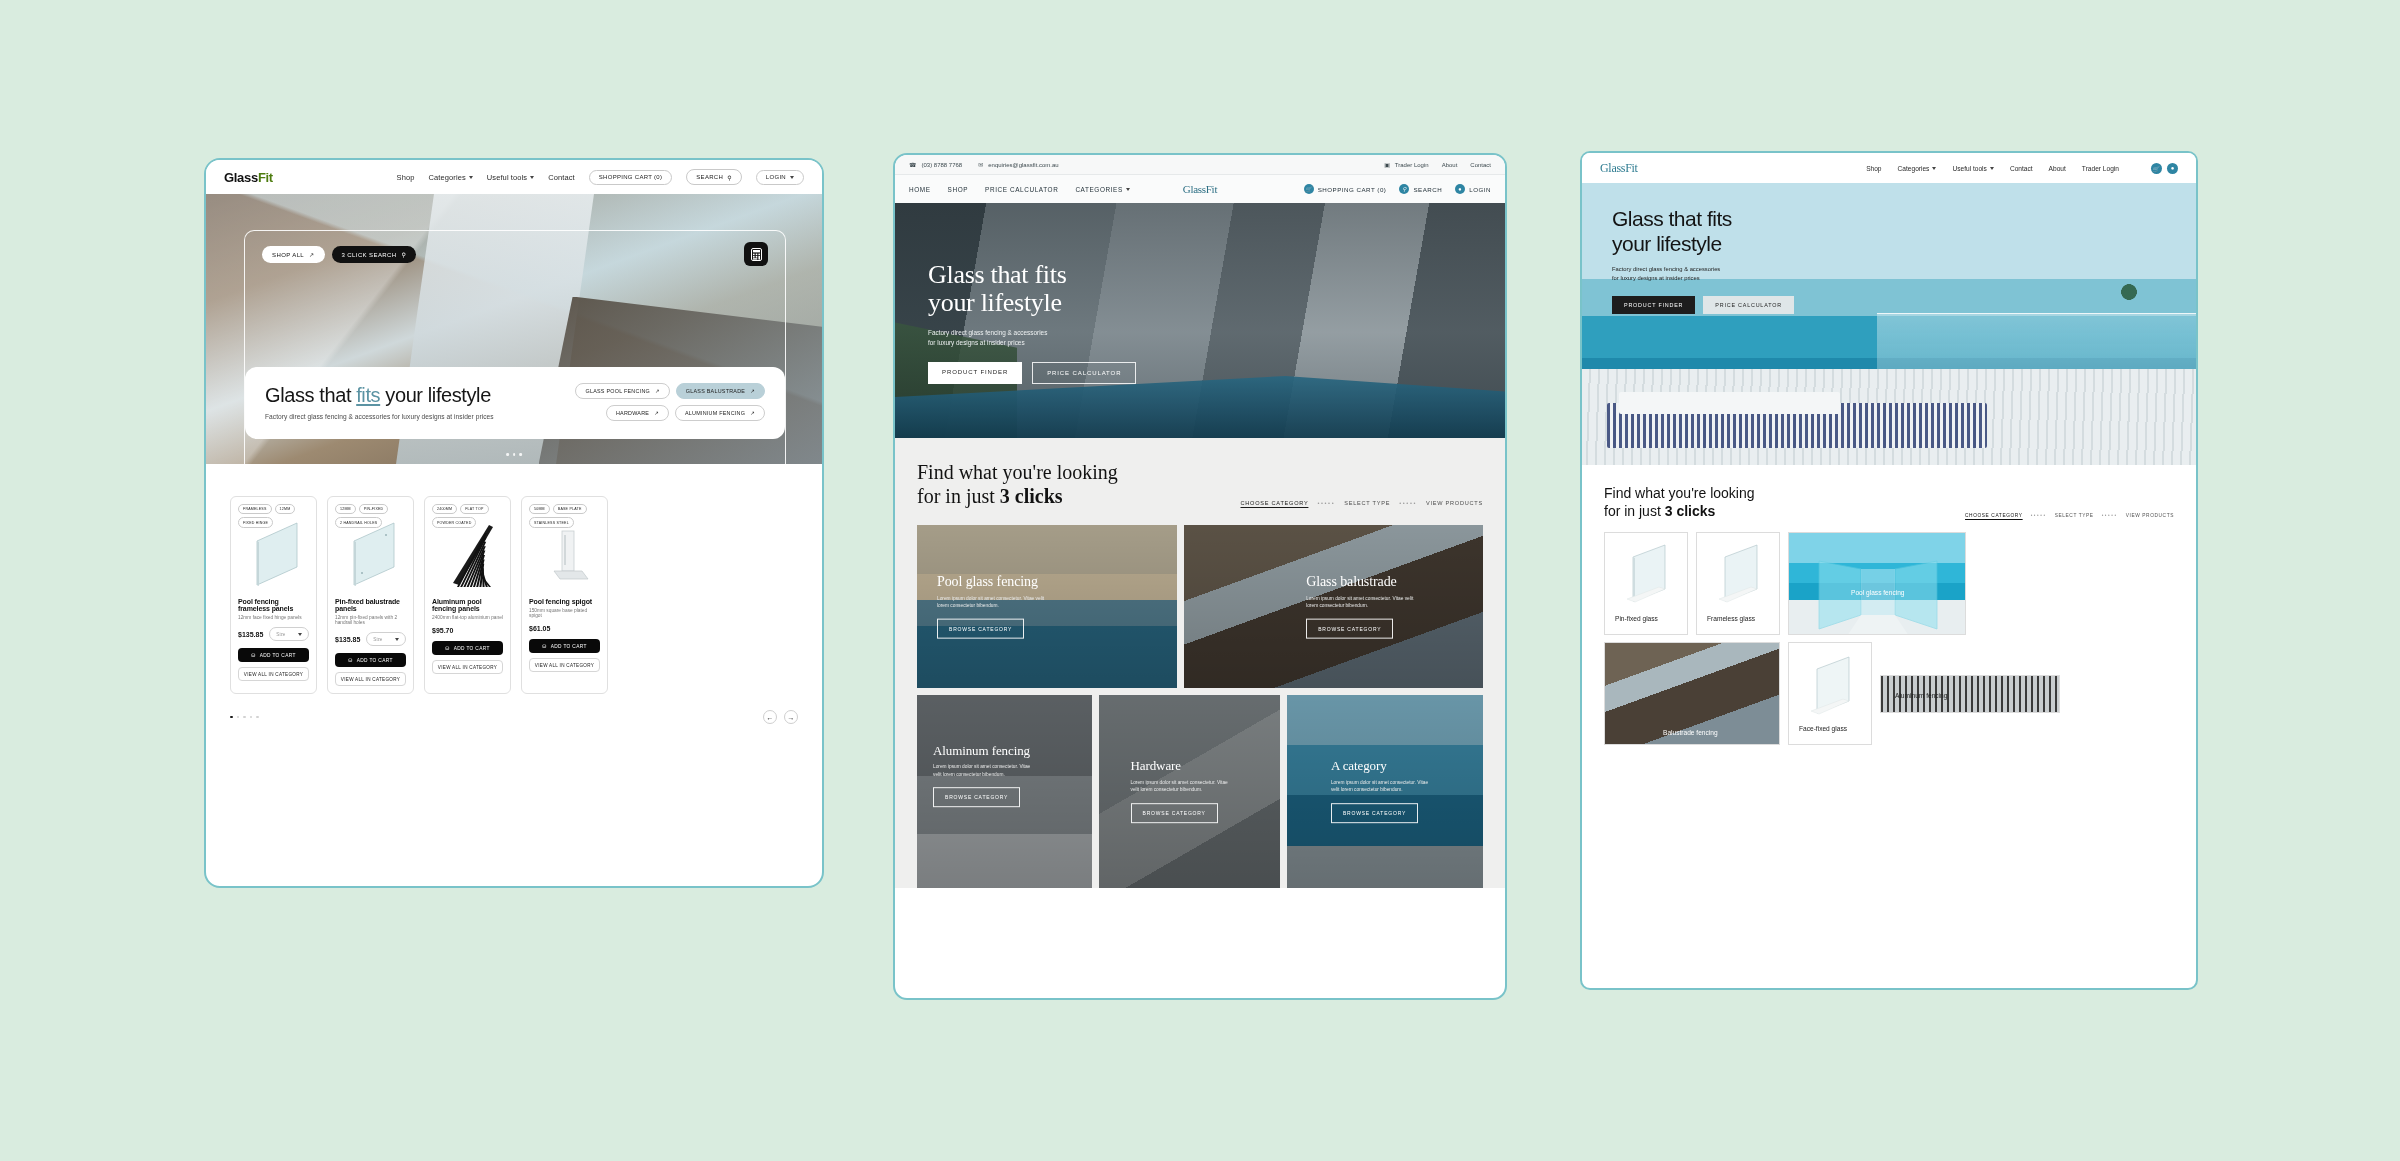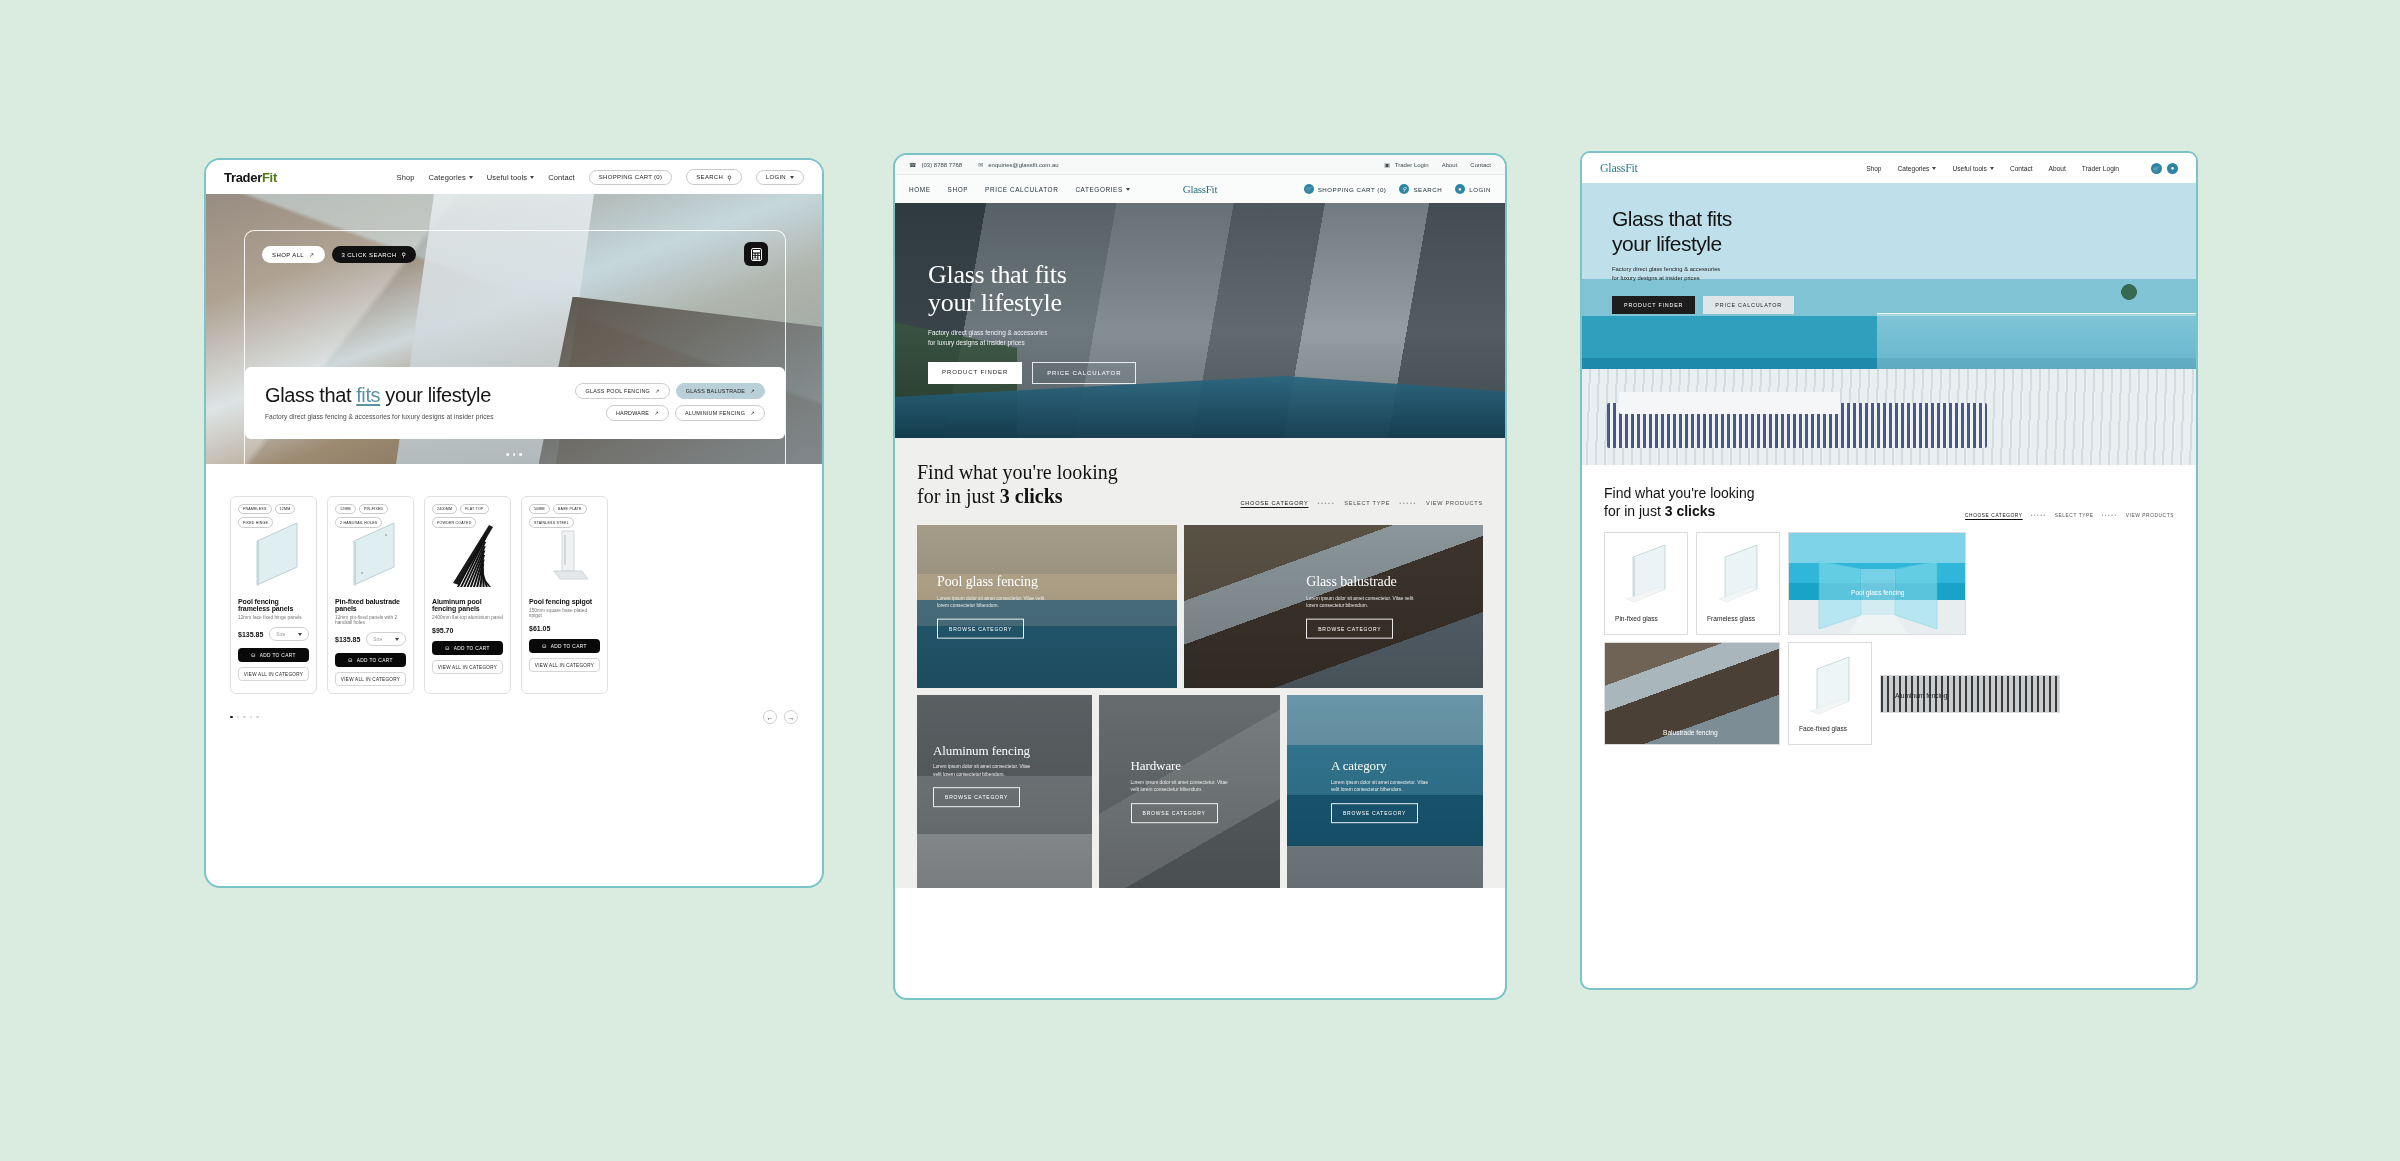--- a/index.html
+++ b/index.html
@@ -67,21 +67,21 @@
   .btn-black {
     background: #111; color: #fff; font-size: 6px; letter-spacing: .4px;
     padding: 5px 10px; border-radius: 20px; display: flex; align-items: center; gap: 5px; white-space: nowrap;
   }
   .p1-calc {
     position: absolute; right: 54px; top: 48px; width: 24px; height: 24px;
     background: #111; border-radius: 6px; display: flex; align-items: center; justify-content: center; z-index: 3;
   }
   .p1-herocard {
     position: absolute; left: 39px; right: 37px; bottom: 25px; background: #fff;
-    border-radius: 6px; padding: 16px 20px 18px 20px; display: flex; align-items: center; z-index: 3;
+    border-radius: 12px; padding: 16px 20px 18px 20px; display: flex; align-items: center; z-index: 3;
   }
   .p1-h1 { font-size: 20px; font-weight: 400; color: #161616; letter-spacing: -.4px; white-space: nowrap;}
   .p1-h1 .u { color: #5b93a3; text-decoration: underline; text-underline-offset: 2px; }
   .p1-sub { font-size: 6.6px; color: #4a4a4a; margin-top: 6px; letter-spacing: .05px;}
   .p1-chips { margin-left: auto; display: flex; flex-wrap: wrap; gap: 6px; width: 196px; justify-content: flex-end; }
   .chip {
     font-size: 5.4px; letter-spacing: .25px; border: 1px solid #cdcdcd; border-radius: 20px;
     padding: 4px 9px; color: #1b1b1b; display: flex; align-items: center; gap: 5px; background: #fff; white-space: nowrap;
   }
   .chip.active { background: #b9d0d8; border-color: #b9d0d8; }
@@ -260,21 +260,21 @@
   .p3-alum { background: repeating-linear-gradient(90deg,#3a3a3a 0 2px, #c9cdcf 2px 6px); }
 </style>
 </head>
 <body>
 
 <div class="stage">
 
   <div class="panel" id="panel1">
 
     <div class="p1-nav">
-      <div class="p1-logo"><span>Trader</span><span class="fit">Fit</span></div>
+      <div class="p1-logo"><span>Glass</span><span class="fit">Fit</span></div>
       <div class="p1-navlinks">
         <span class="p1-navlink">Shop</span>
         <span class="p1-navlink">
             <span>Categories</span>
             <i class="caret"></i>
           </span>
         <span class="p1-navlink">
             <span>Useful tools</span>
             <i class="caret"></i>
           </span>

